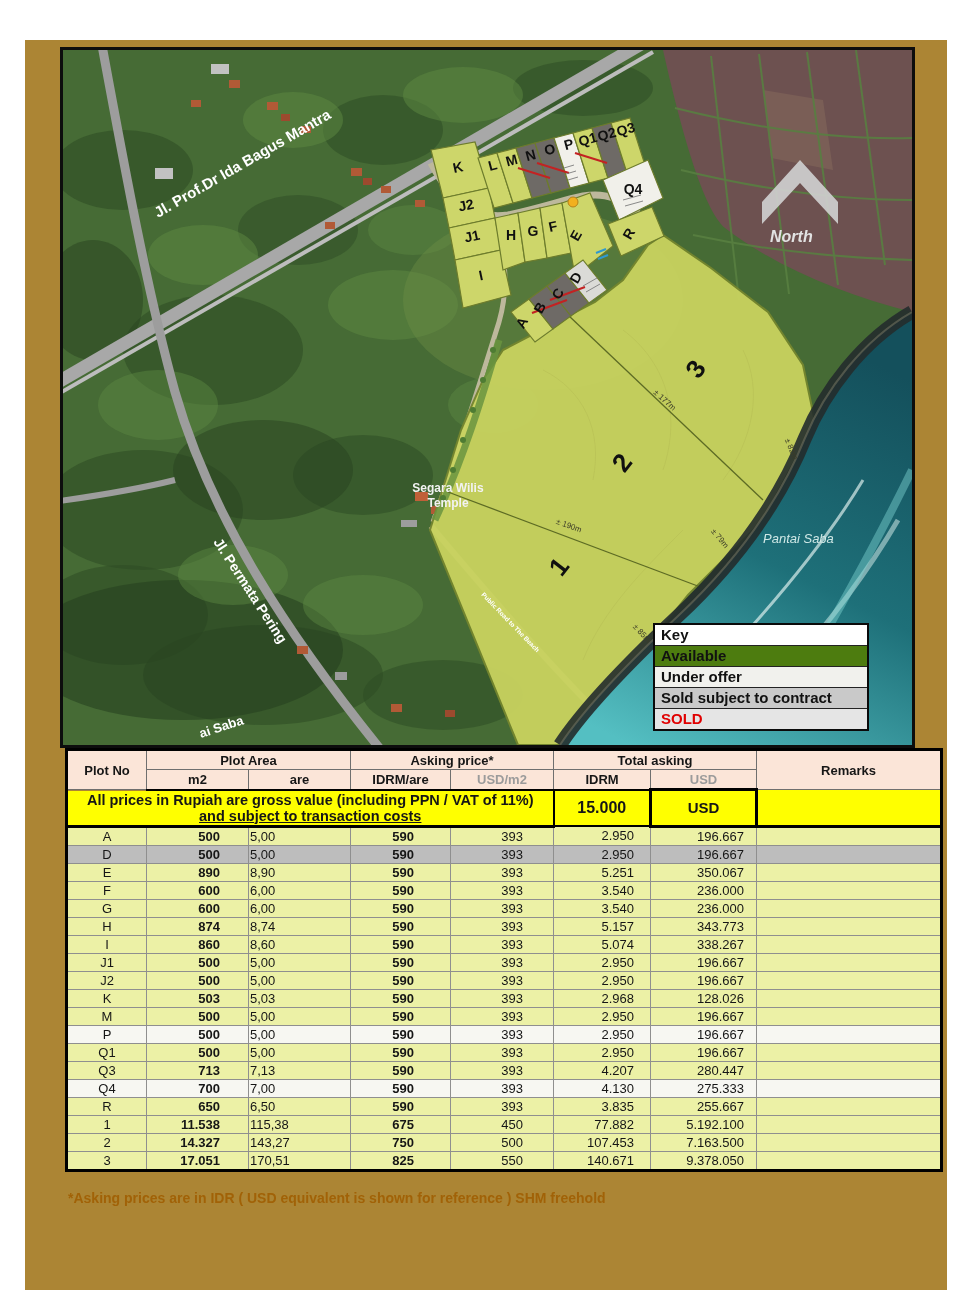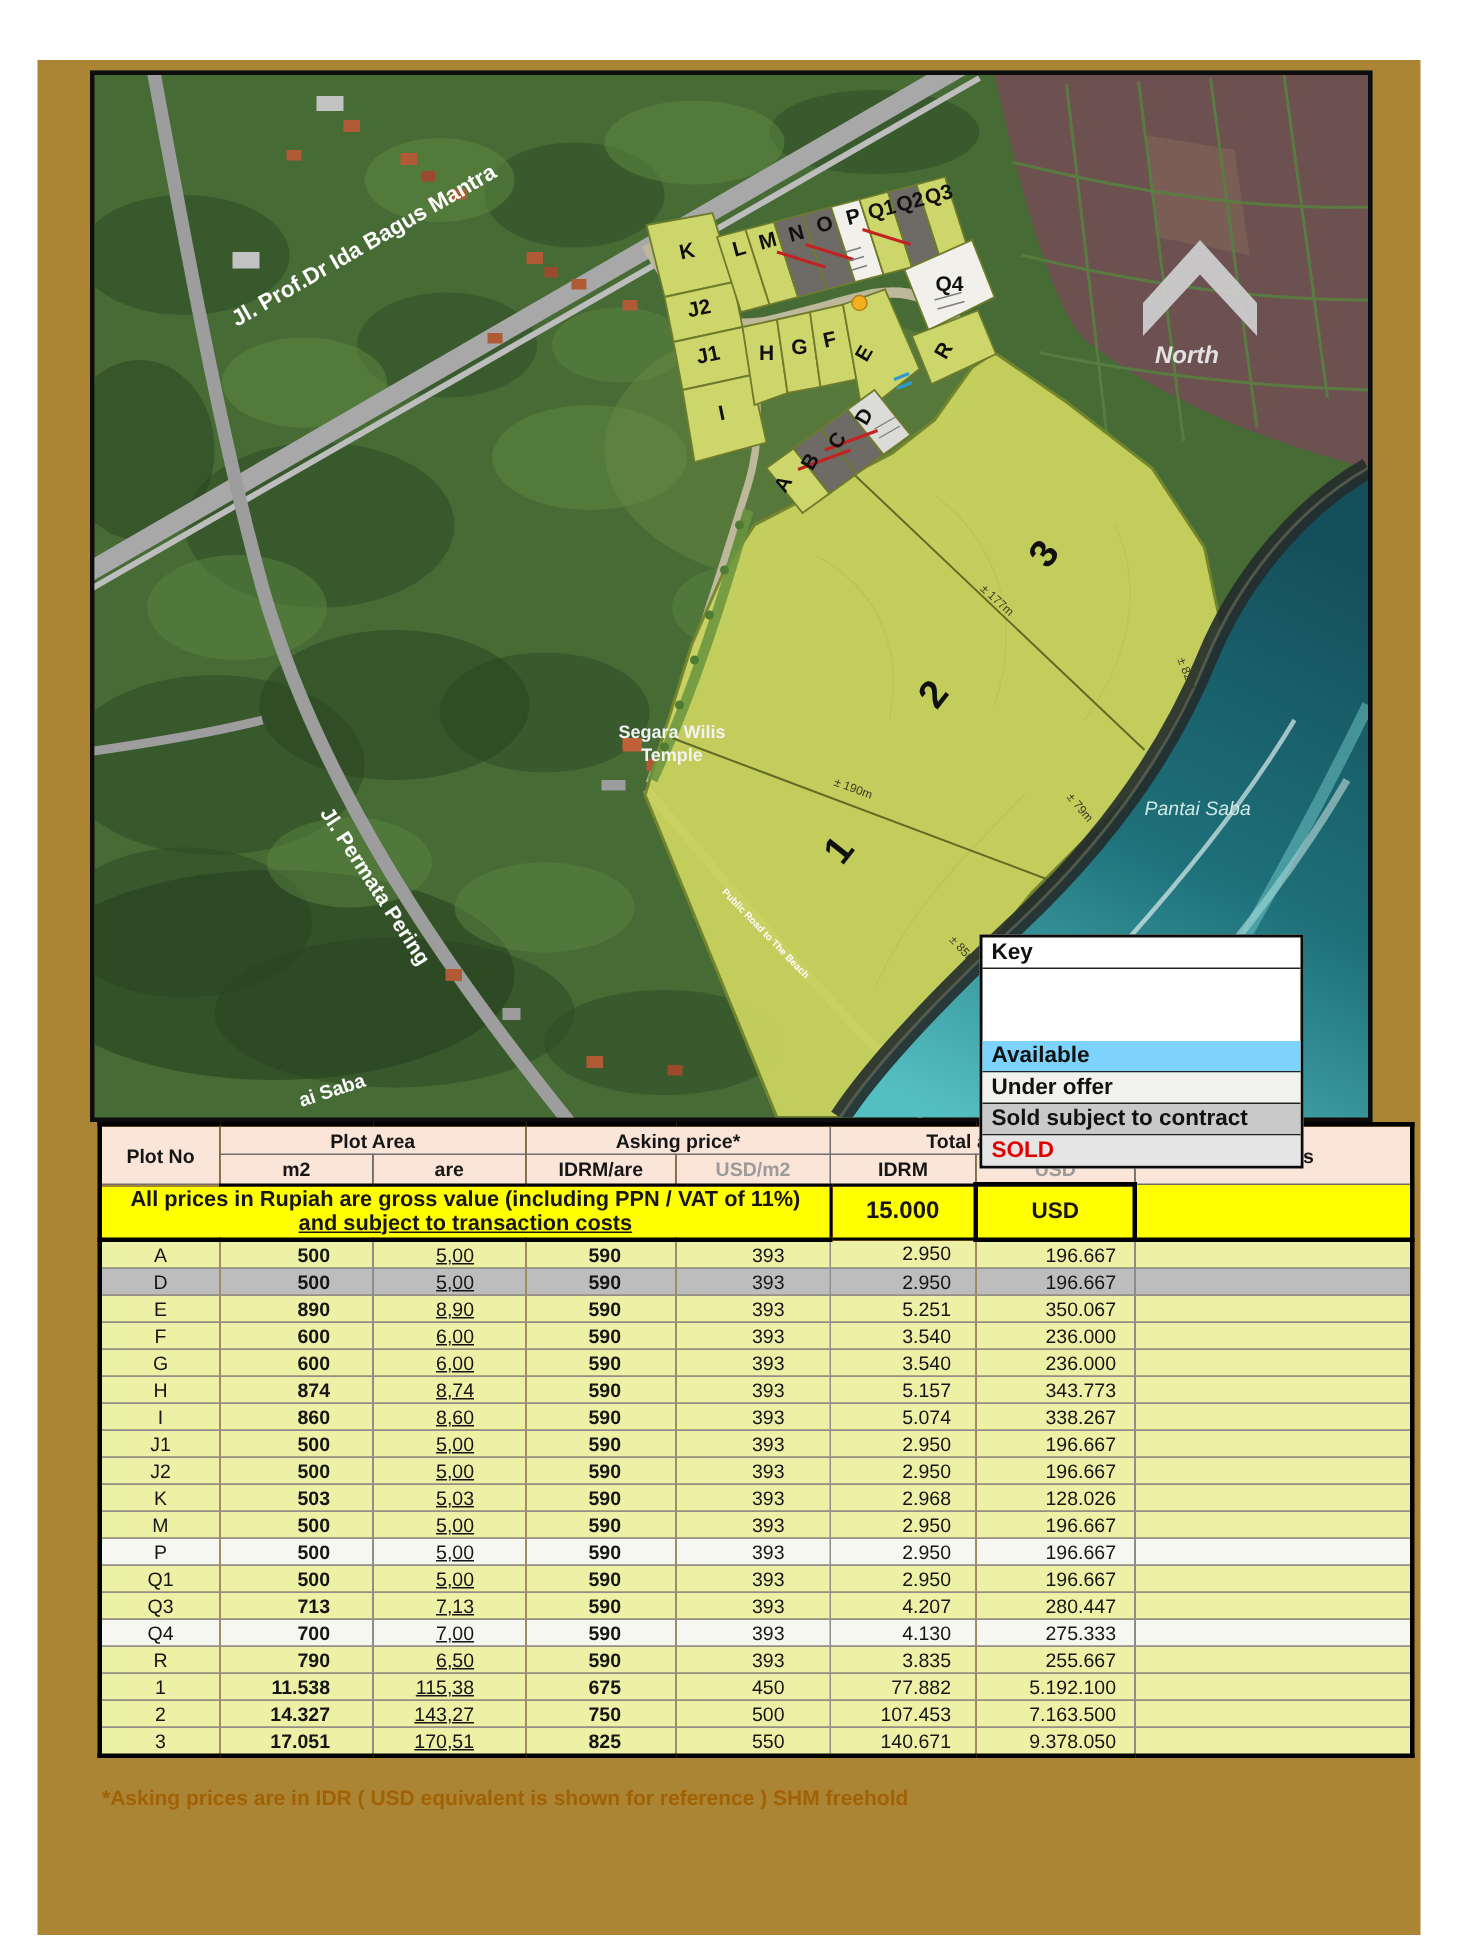--- a/index.html
+++ b/index.html
@@ -24,21 +24,21 @@
   .hdr-left{border-left:3px solid #000 !important;}
   .hdr-right{border-right:3px solid #000 !important;}
   .sub-row th{border-bottom:2px solid #000 !important;}
   .muted{color:#9b9b9b;}
   .price-table tbody td{border:1px solid #8f8f8f;height:18px;}
   .price-table tbody tr td:first-child{border-left:3px solid #000;}
   .price-table tbody tr td:last-child{border-right:3px solid #000;}
   .price-table tbody tr:last-child td{border-bottom:3px solid #000;margin-left:16px;}
   .c-plot{text-align:center;}
   .c-m2{text-align:right;padding-right:28px;font-weight:bold;}
-  .c-are{text-align:right;padding-right:34px;text-decoration:underline;}
+  .c-are{padding-right:34px;}
   .c-idrm_are{text-align:right;padding-right:36px;font-weight:bold;}
   .c-usd_m2{text-align:right;padding-right:30px;}
   .c-idrm{text-align:right;padding-right:16px;}
   .c-usd{text-align:right;padding-right:12px;}
   .footnote{position:absolute;left:68px;top:1190px;font-size:14px;font-weight:bold;color:#a16207;}
   
   text{font-family:"Liberation Sans",sans-serif;}
   .road-lbl{fill:#ffffff;font-weight:bold;}
   .plot-lbl{fill:#101010;font-weight:bold;font-size:14px;text-anchor:middle;}
   .big-lbl{fill:#101010;font-weight:bold;font-size:26px;text-anchor:middle;}
@@ -254,21 +254,21 @@
       <text class="plot-lbl" transform="translate(499,246) rotate(-60)">C</text>
       <text class="plot-lbl" transform="translate(517,230) rotate(-60)">D</text>
       <text class="big-lbl" transform="translate(503,522) rotate(-52)">1</text>
       <text class="big-lbl" transform="translate(566,418) rotate(-52)">2</text>
       <text class="big-lbl" transform="translate(640,324) rotate(-55)">3</text>
     </g>
   </svg>
 
   <div class="key-box">
     <div class="key-title">Key</div>
-  <div class="key-row" style="background: #7dd3fc; margin-top: 48px;">Available</div>
+  <div class="key-row" style="background: #4d7c0f;">Available</div>
       <div class="key-row" style="background: rgb(241, 241, 237);">Under offer</div>
       <div class="key-row" style="background: rgb(201, 201, 201);">Sold subject to contract</div>
       <div class="key-row" style="background: #e5e5e5; color: rgb(224, 0, 0);">SOLD</div>
     </div>
 </div>
 
 <table class="price-table">
   <colgroup>
     <col style="width:80px">
       <col style="width:102px">
@@ -453,21 +453,21 @@
         <td class="c-m2">700</td>
         <td class="c-are">7,00</td>
         <td class="c-idrm_are">590</td>
         <td class="c-usd_m2">393</td>
         <td class="c-idrm">4.130</td>
         <td class="c-usd">275.333</td>
         <td class="c-remarks"></td>
       </tr>
       <tr style="background: rgb(236, 241, 166);">
         <td class="c-plot">R</td>
-        <td class="c-m2">790</td>
+        <td class="c-m2">650</td>
         <td class="c-are">6,50</td>
         <td class="c-idrm_are">590</td>
         <td class="c-usd_m2">393</td>
         <td class="c-idrm">3.835</td>
         <td class="c-usd">255.667</td>
         <td class="c-remarks"></td>
       </tr>
       <tr style="background: rgb(236, 241, 166);">
         <td class="c-plot">1</td>
         <td class="c-m2">11.538</td>

